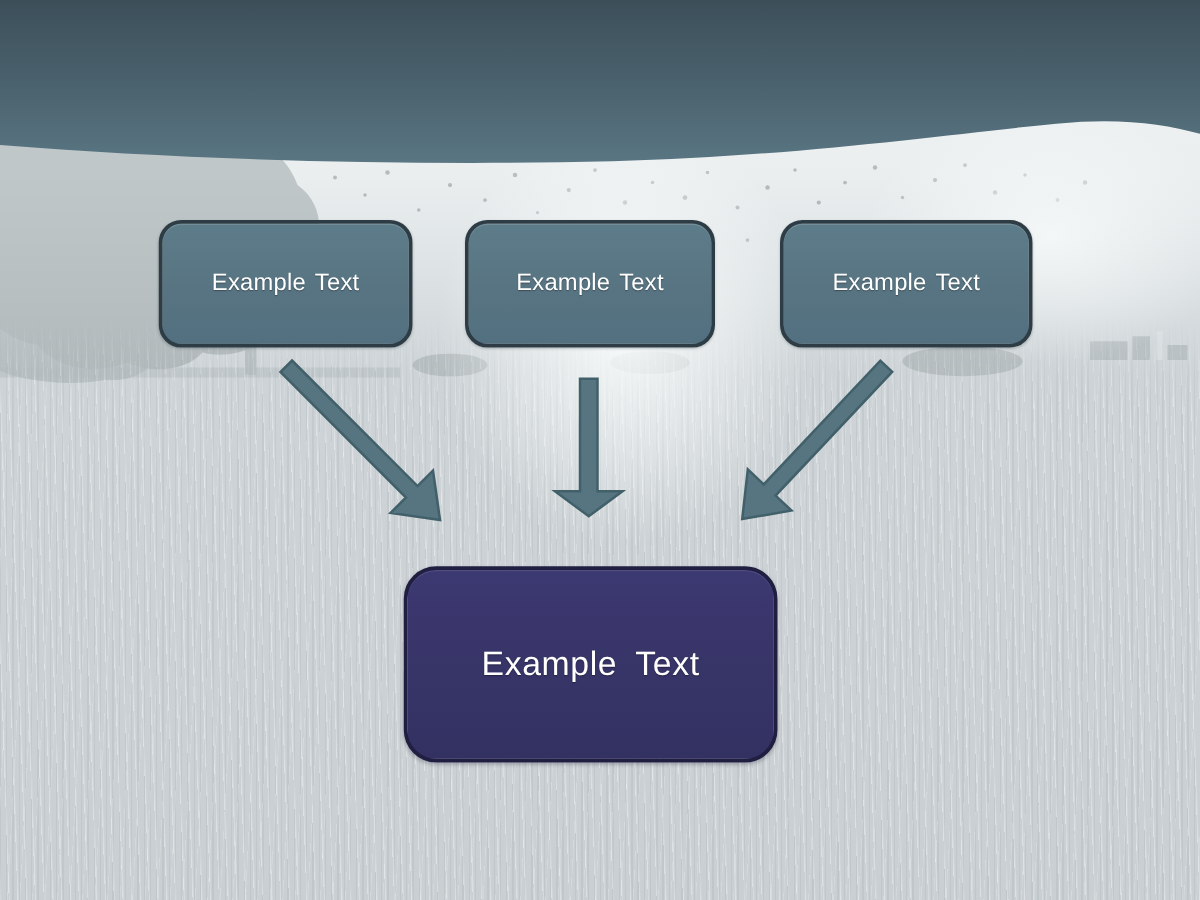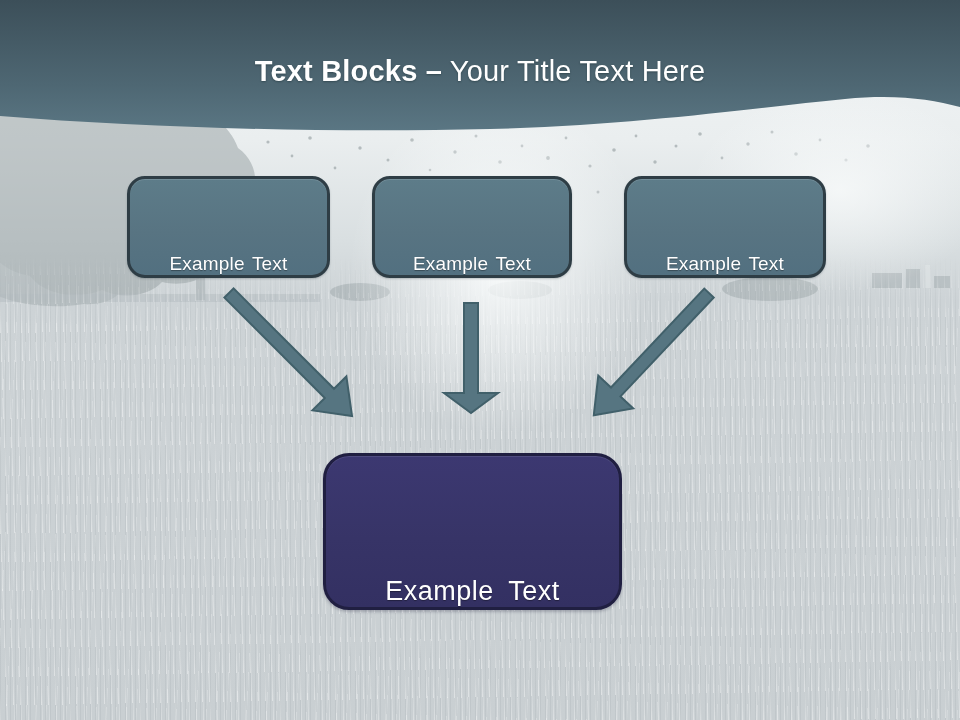--- a/index.html
+++ b/index.html
@@ -30,21 +30,21 @@
   
   .header-wave{position:absolute;top:0;left:0;width:960px;height:140px;}
   .title{
     position:absolute;top:55px;left:0;width:960px;text-align:center;
     color:#fff;font-size:29px;letter-spacing:0.2px;
     text-shadow:0 1px 2px rgba(10,25,30,0.35);
   }
   .title .t-bold{font-weight:bold;}
   
   .block{
-    position:absolute;display:flex;align-items:flex-end;justify-content:center;
+    position:absolute;display:flex;align-items:center;justify-content:center;
     box-sizing:border-box;color:#fff;text-align:center;
     border:3px solid #2e3d45;border-radius:18px;
     background:linear-gradient(180deg,#5d7c89 0%,#587482 55%,#527080 100%);
     box-shadow:inset 0 1px 0 rgba(255,255,255,0.14), 0 1px 2px rgba(40,55,62,0.25);
     font-size:19px;letter-spacing:0.2px;word-spacing:2px;
     text-shadow:0 1px 1px rgba(0,0,0,0.35);
   }
   .block-1{left:127px;top:176px;width:203px;height:102px;}
   .block-2{left:372px;top:176px;width:200px;height:102px;}
   .block-3{left:624px;top:176px;width:202px;height:102px;}
@@ -132,23 +132,20 @@
       <linearGradient id="hdr" x1="0" y1="0" x2="0" y2="1">
         <stop offset="0" stop-color="#3c4f59"></stop>
         <stop offset="0.65" stop-color="#4e6773"></stop>
         <stop offset="1" stop-color="#5a7683"></stop>
       </linearGradient>
     </defs>
     <path d="M0,0 H960 V107 C930,99 895,94 845,99 C760,107 640,125 490,129
              C330,133 150,128 0,116 Z" fill="url(#hdr)"></path>
   </svg>
 
-  <div class="title">
-    <span class="t-bold">Text Blocks –</span><span class="t-reg"> Your Title Text Here</span>
-  </div>
 
   <div class="block block-1">
     <span>Example Text</span>
   </div>
   <div class="block block-2">
     <span>Example Text</span>
   </div>
   <div class="block block-3">
     <span>Example Text</span>
   </div>

